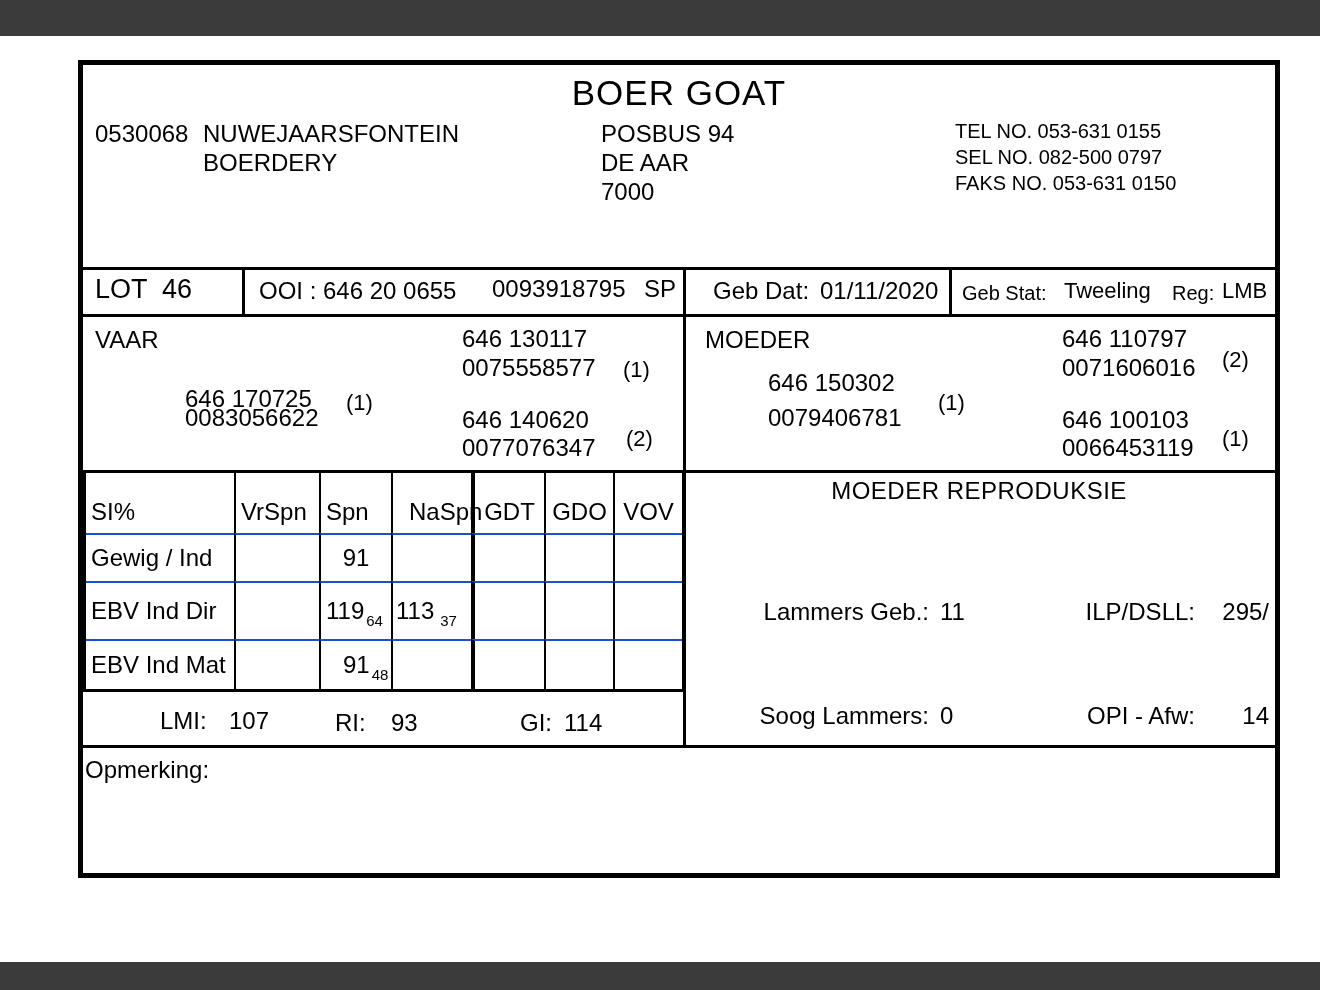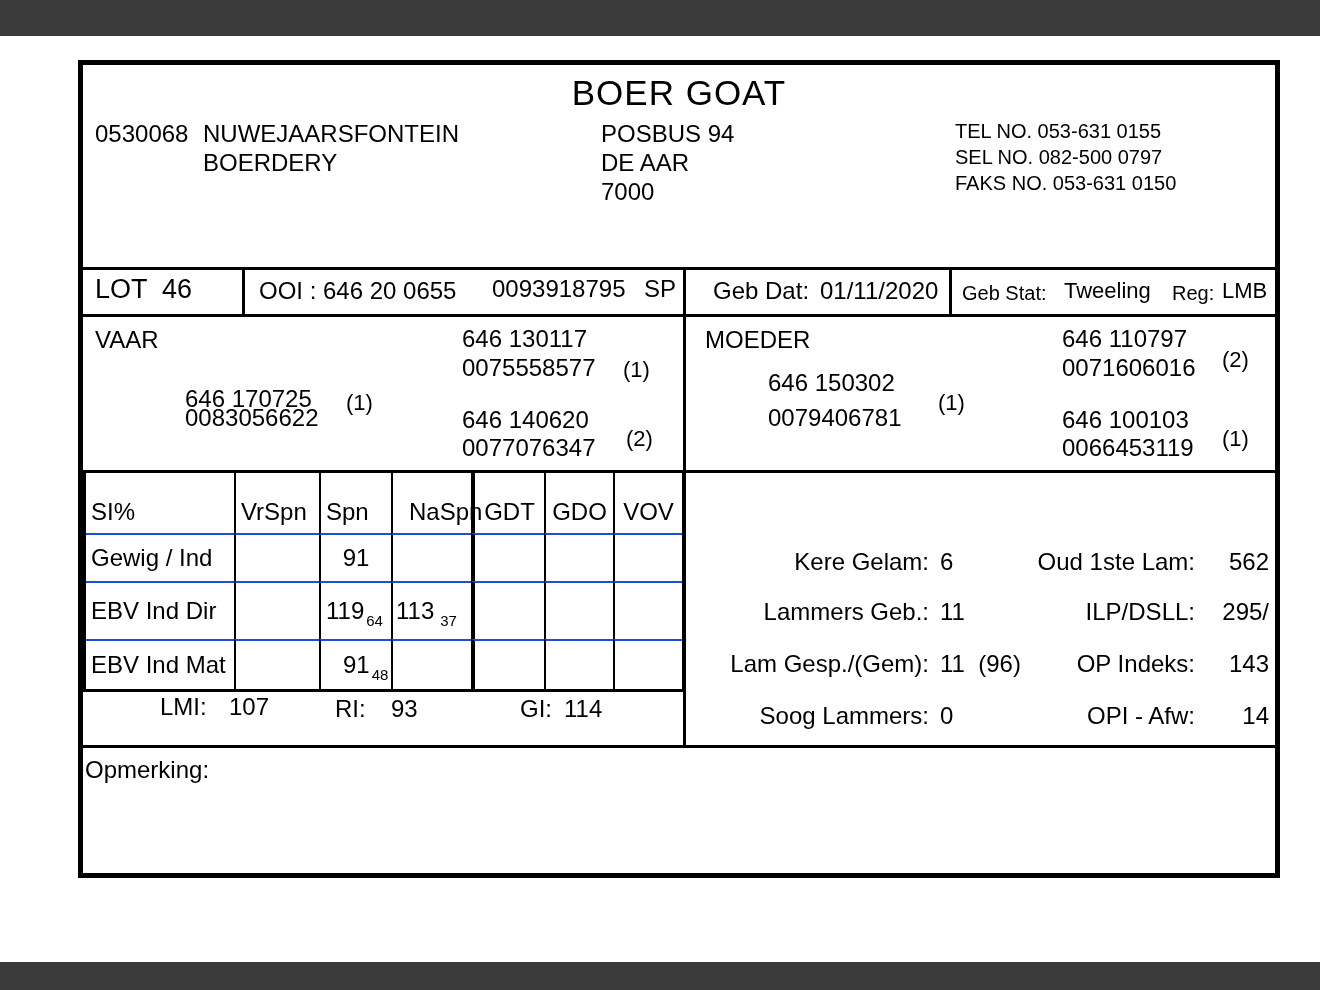--- a/index.html
+++ b/index.html
@@ -37,21 +37,21 @@
     border-left:2px solid #000; border-top:2px solid #1d4ed8;
     display:flex; align-items:center; padding-left:5px;
     font-size:24px; white-space:nowrap; overflow:visible;
   }
   .cell.c0 { border-left:none; }
   .cell.hr { border-top:none; align-items:flex-end; padding-bottom:7px; }
   .cell.thickL { border-left-width:4px; }
   .cell.ctr { justify-content:center; padding-left:0; }
   .sub { font-size:15px; position:relative; top:9px; margin-left:2px; }
 
-  .lmi-row { position:absolute; left:0; top:616px; width:715px; height:50px; }
+  .lmi-row { position:absolute; left:0; top:630px; width:715px; height:50px; }
 
   .repro-title { position:absolute; left:602px; top:412px; width:588px; text-align:center; font-size:24px; letter-spacing:0.5px; }
   .repro-row { position:absolute; left:0; width:1192px; height:30px; font-size:24px; }
   .rp-ll { position:absolute; left:600px; width:246px; text-align:right; white-space:pre; }
   .rp-lv { position:absolute; left:857px; white-space:pre; }
   .rp-rl { position:absolute; left:928px; width:184px; text-align:right; white-space:pre; }
   .rp-rv { position:absolute; left:1112px; width:74px; text-align:right; white-space:pre; }
 </style>
 </head>
 <body>
@@ -162,38 +162,27 @@
 
   <div class="lmi-row">
     <span class="t" style="left:77px; top:13px;">LMI:</span>
     <span class="t" style="left:146px; top:13px;">107</span>
     <span class="t" style="left:252px; top:15px;">RI:</span>
     <span class="t" style="left:308px; top:15px;">93</span>
     <span class="t" style="left:437px; top:15px;">GI:</span>
     <span class="t" style="left:481px; top:15px;">114</span>
   </div>
 
+  <div class="repro-title">MOEDER REPRODUKSIE</div>
 
-  <div class="repro-row" style="top:483px;">
-    <span class="rp-ll">Kere Gelam:</span>
-    <span class="rp-lv">6</span>
-    <span class="rp-rl">Oud 1ste Lam:</span>
-    <span class="rp-rv">562</span>
-  </div>
   <div class="repro-row" style="top:533px;">
     <span class="rp-ll">Lammers Geb.:</span>
     <span class="rp-lv">11</span>
     <span class="rp-rl">ILP/DSLL:</span>
     <span class="rp-rv">295/</span>
-  </div>
-  <div class="repro-row" style="top:585px;">
-    <span class="rp-ll">Lam Gesp./(Gem):</span>
-    <span class="rp-lv">11  (96)</span>
-    <span class="rp-rl">OP Indeks:</span>
-    <span class="rp-rv">143</span>
   </div>
   <div class="repro-row" style="top:637px;">
     <span class="rp-ll">Soog Lammers:</span>
     <span class="rp-lv">0</span>
     <span class="rp-rl">OPI - Afw:</span>
     <span class="rp-rv">14</span>
   </div>
 
   <span class="t" style="left:2px; top:692px;">Opmerking:</span>
 

